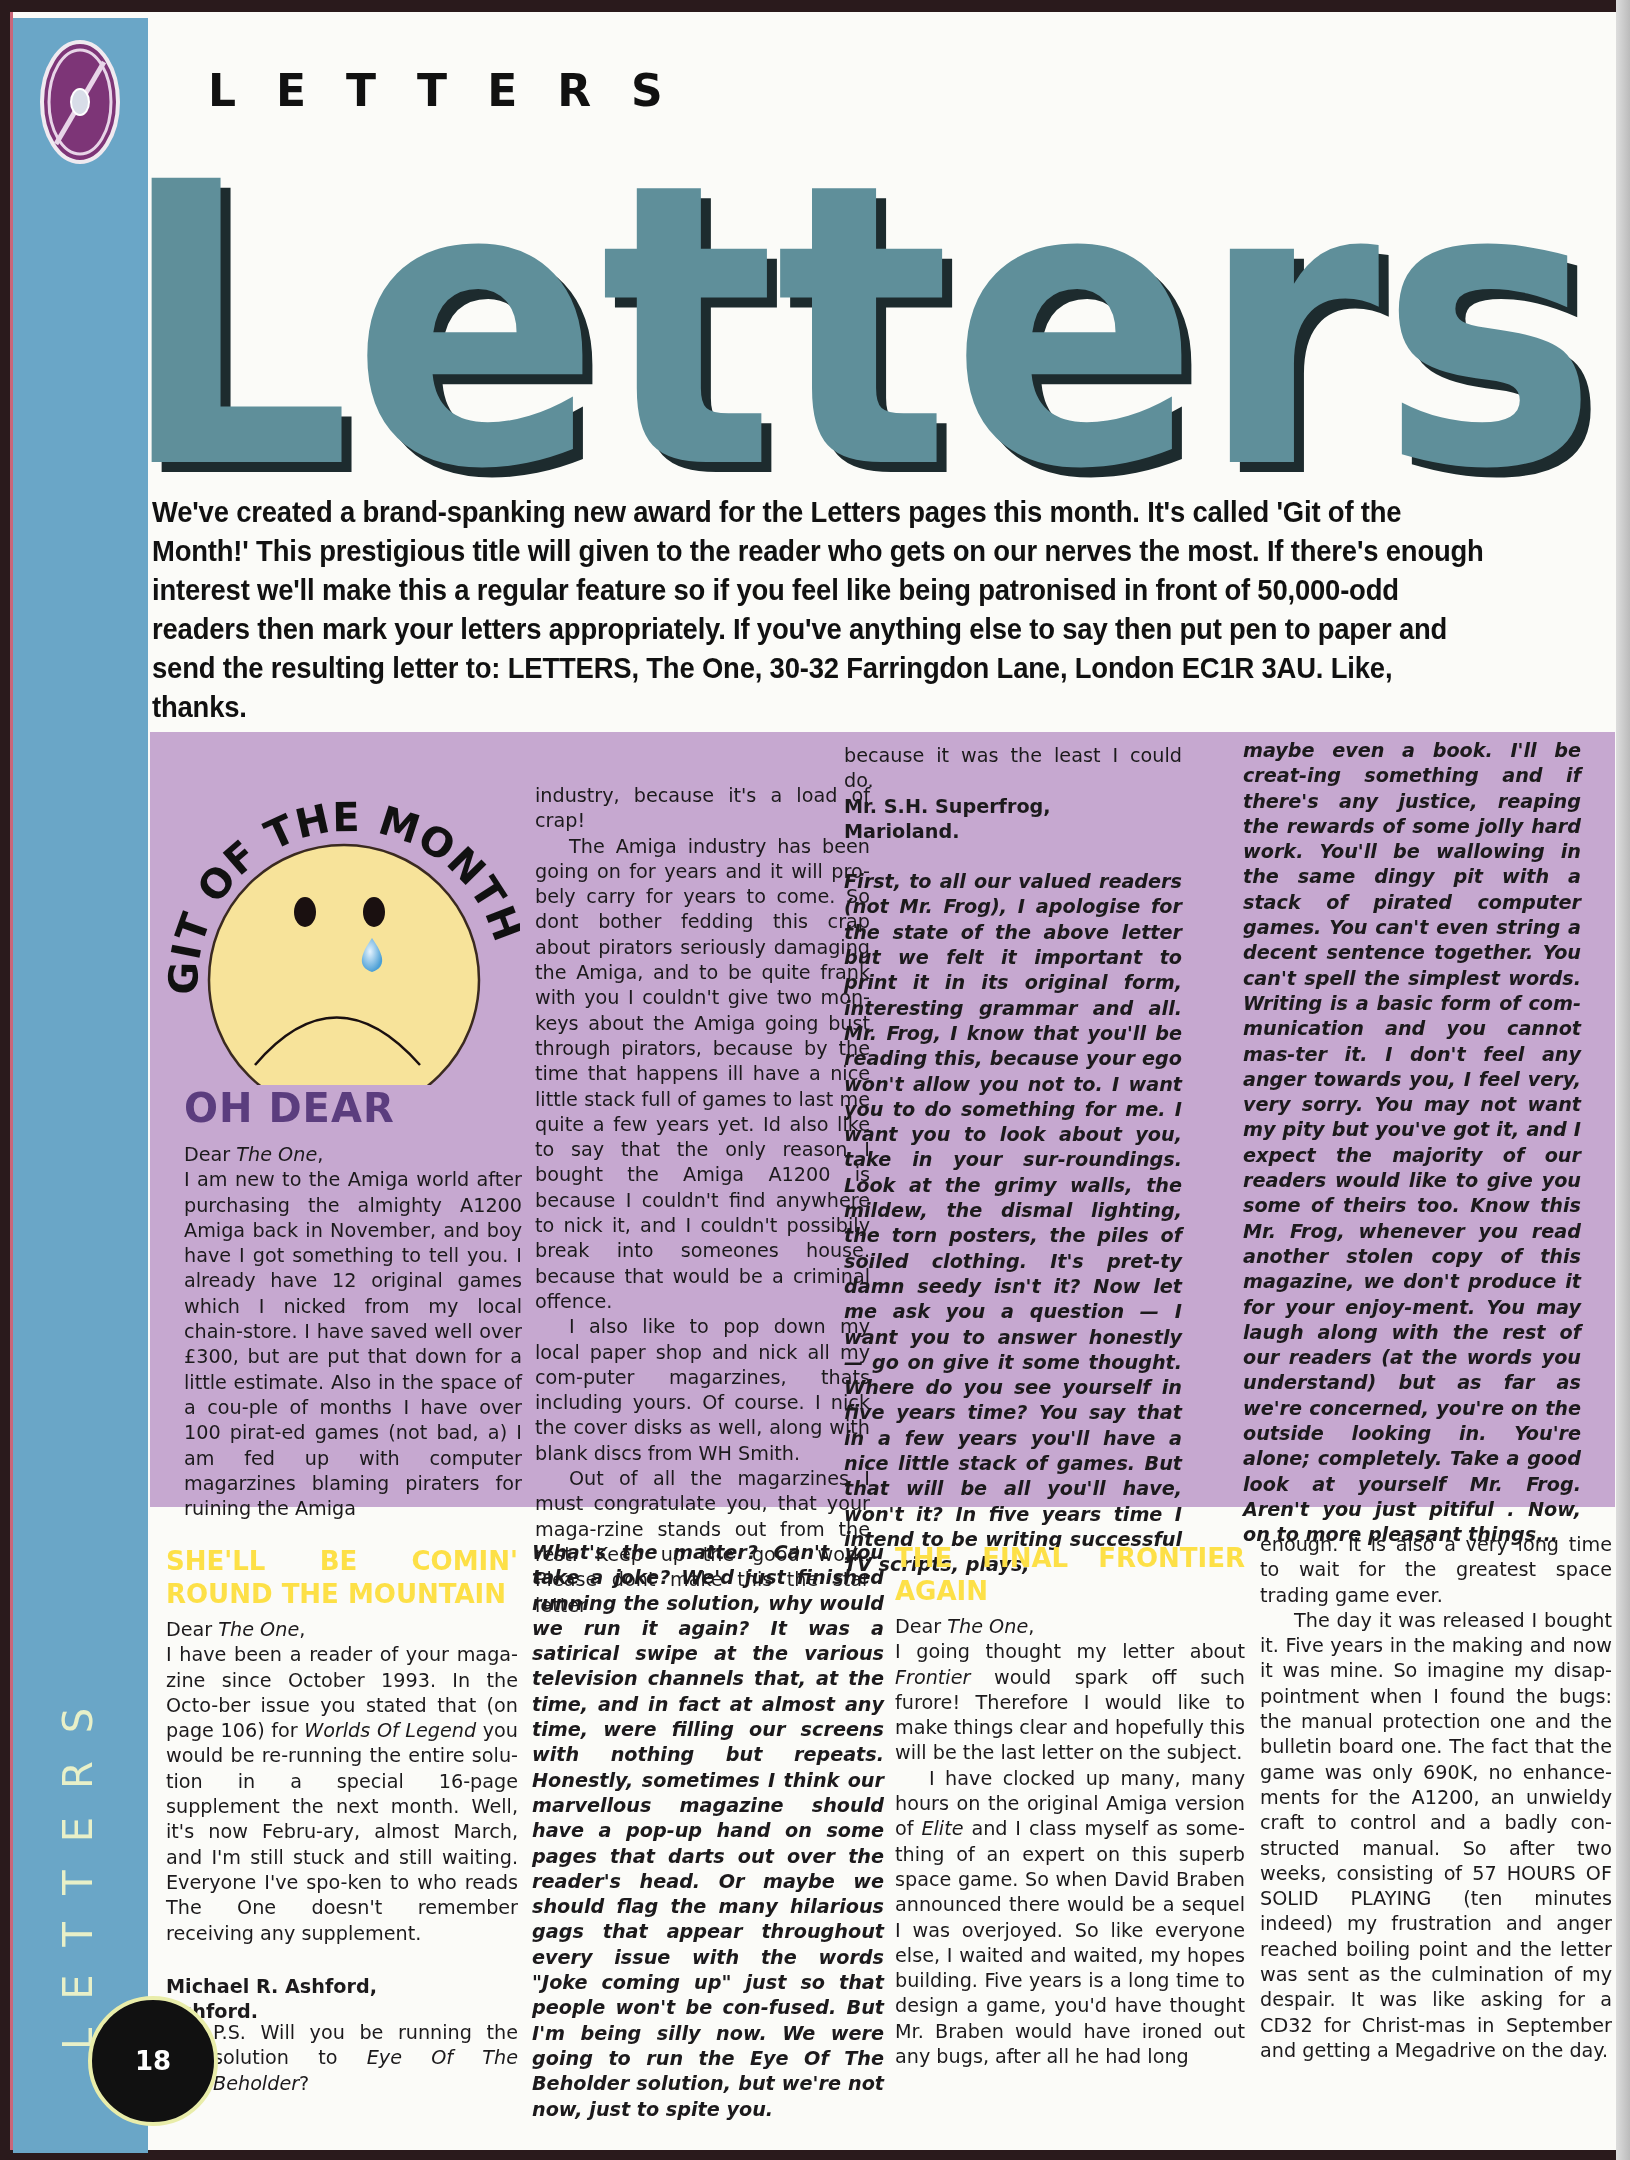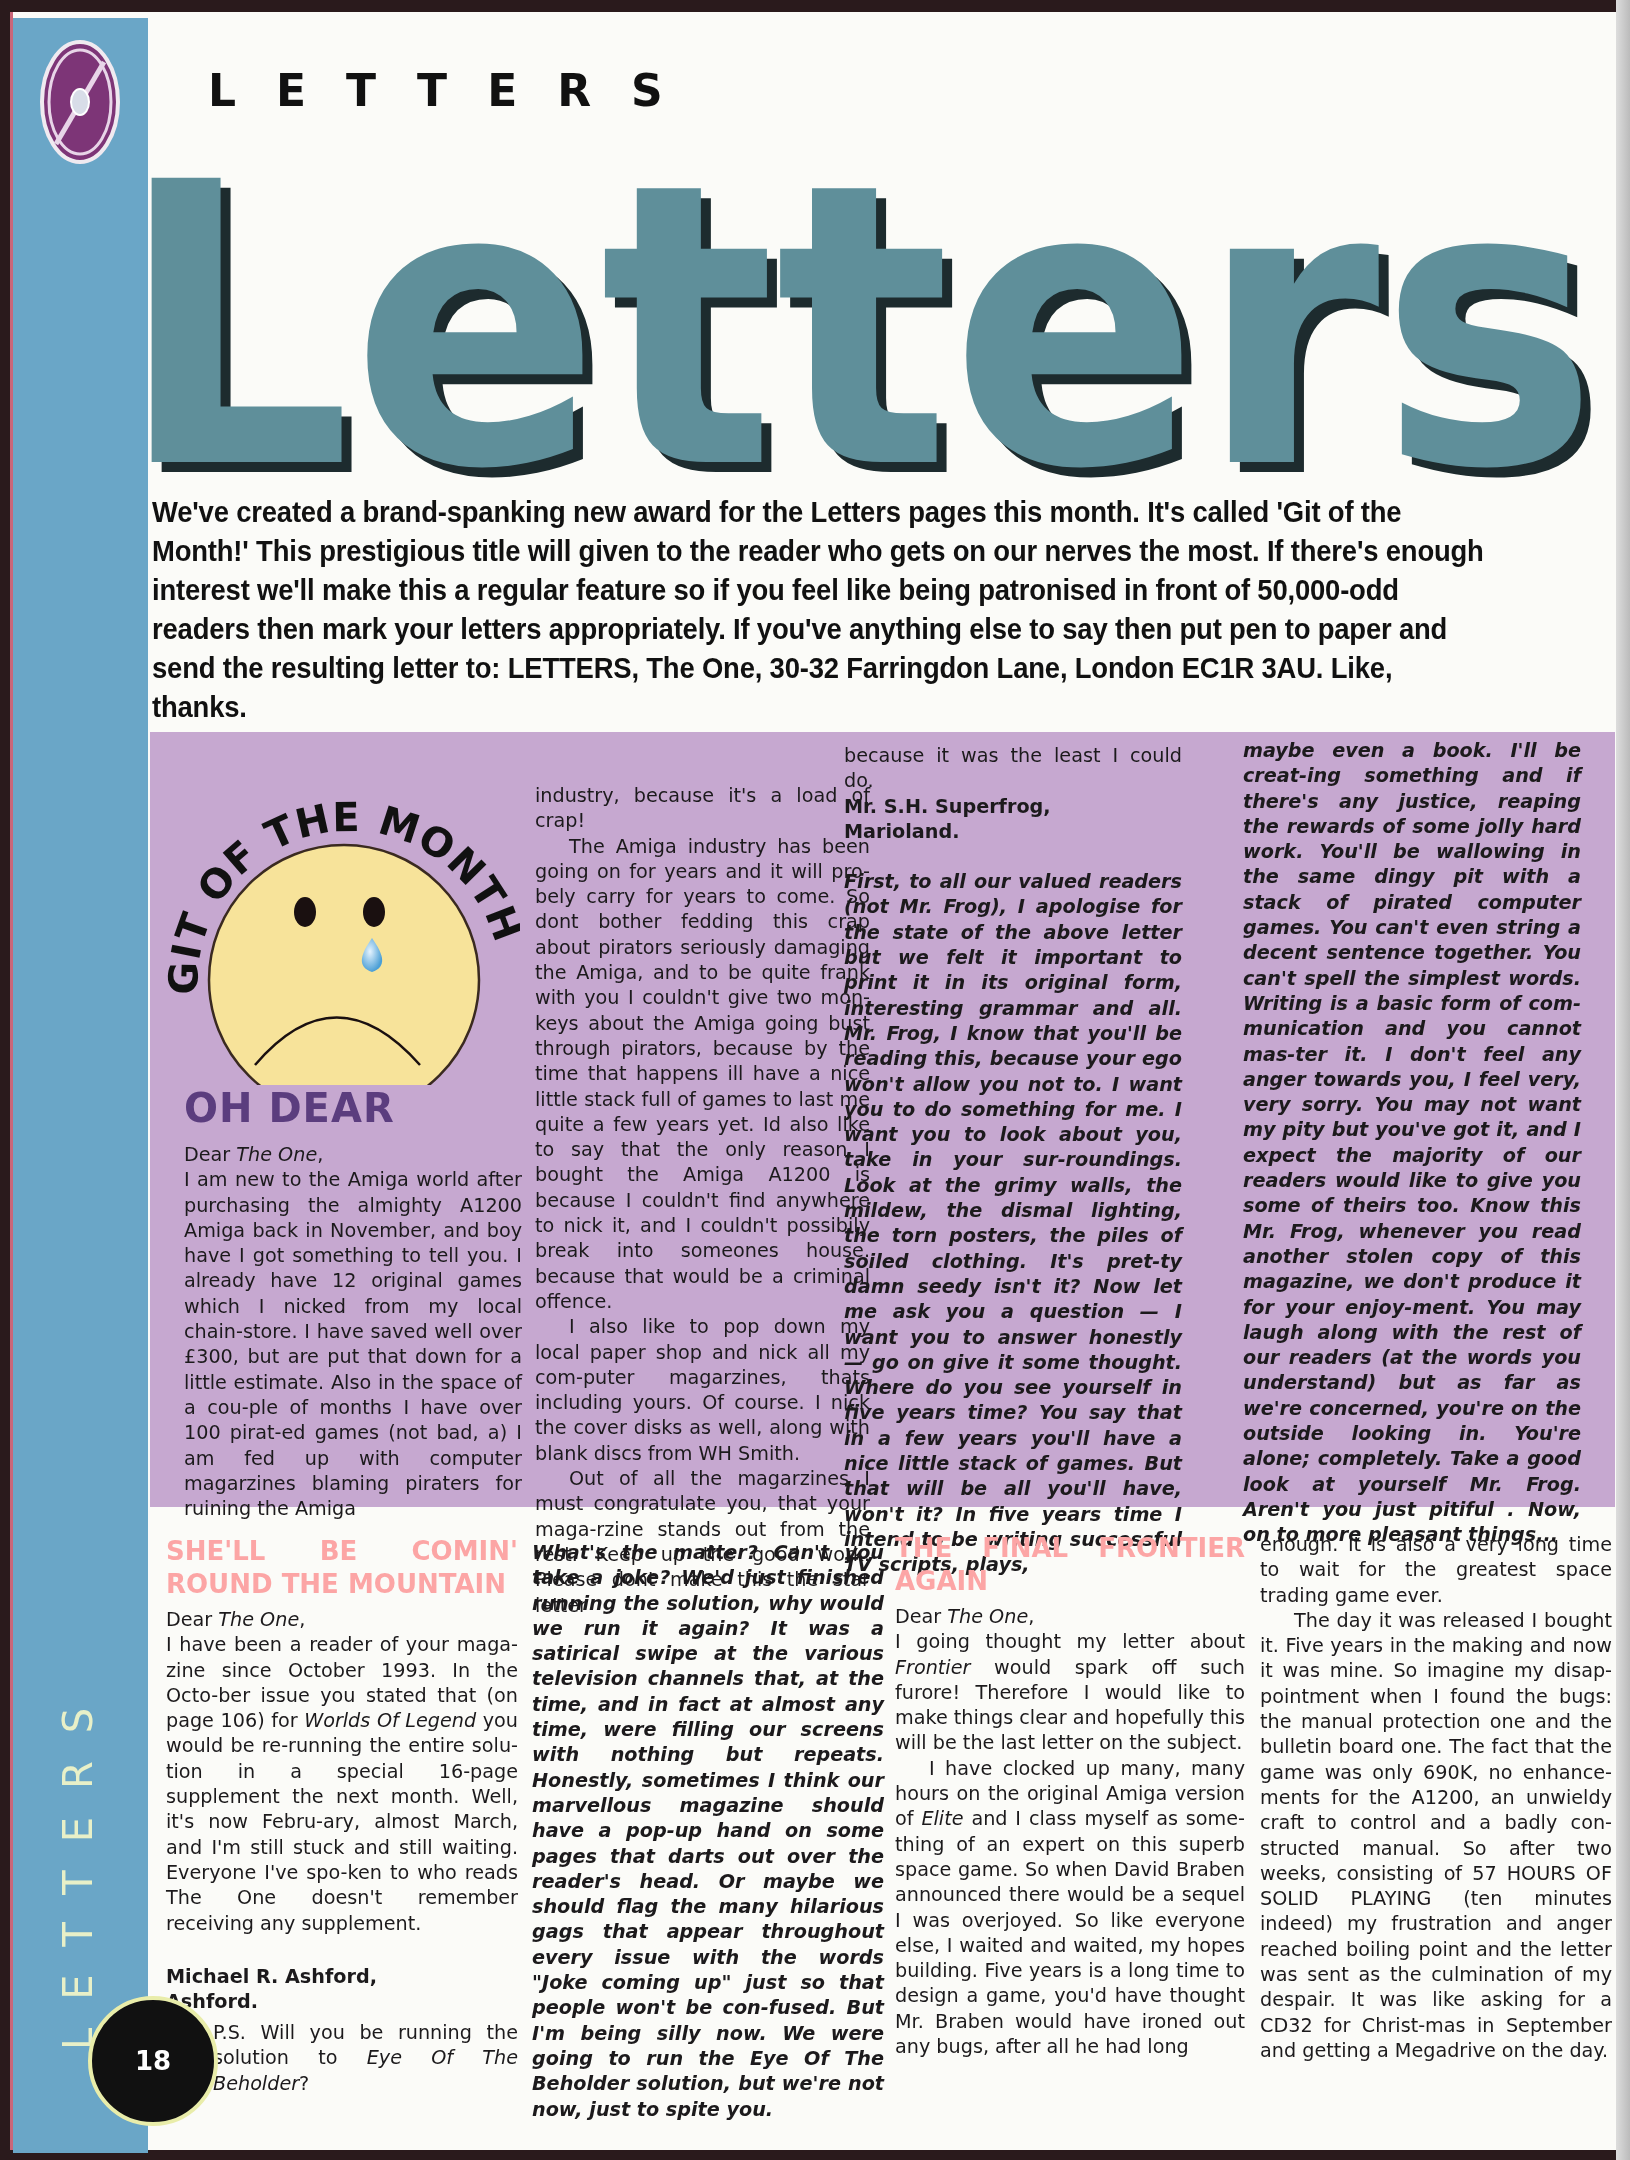--- a/index.html
+++ b/index.html
@@ -61,21 +61,21 @@
   .col p.ind { text-indent: 34px; }
   .col .it { font-style: italic; }
   .sig { text-align: left; font-weight: bold; }
   .oh-dear {
     position: absolute; left: 184px; top: 1085px;
     font-family: "DejaVu Sans", sans-serif; font-weight: bold;
     font-size: 40px; color: #5b3d7e; letter-spacing: 1px;
   }
   .sm-head {
     font-family: "DejaVu Sans", sans-serif; font-weight: bold;
-    font-size: 26px; line-height: 33px; color: #fca5a5; margin-bottom: 6px;
+    font-size: 26px; line-height: 33px; color: #fde047; margin-bottom: 6px; margin-top: 10px;
   }
   .smiley {
     position: absolute; left: 160px; top: 755px; width: 360px; height: 330px;
   }
   .page-shadow-right {
     position: absolute; right: 0; top: 0; width: 14px; height: 2160px;
     background: linear-gradient(to right, #ddd, #bbb);
   }
 </style>
 </head>

